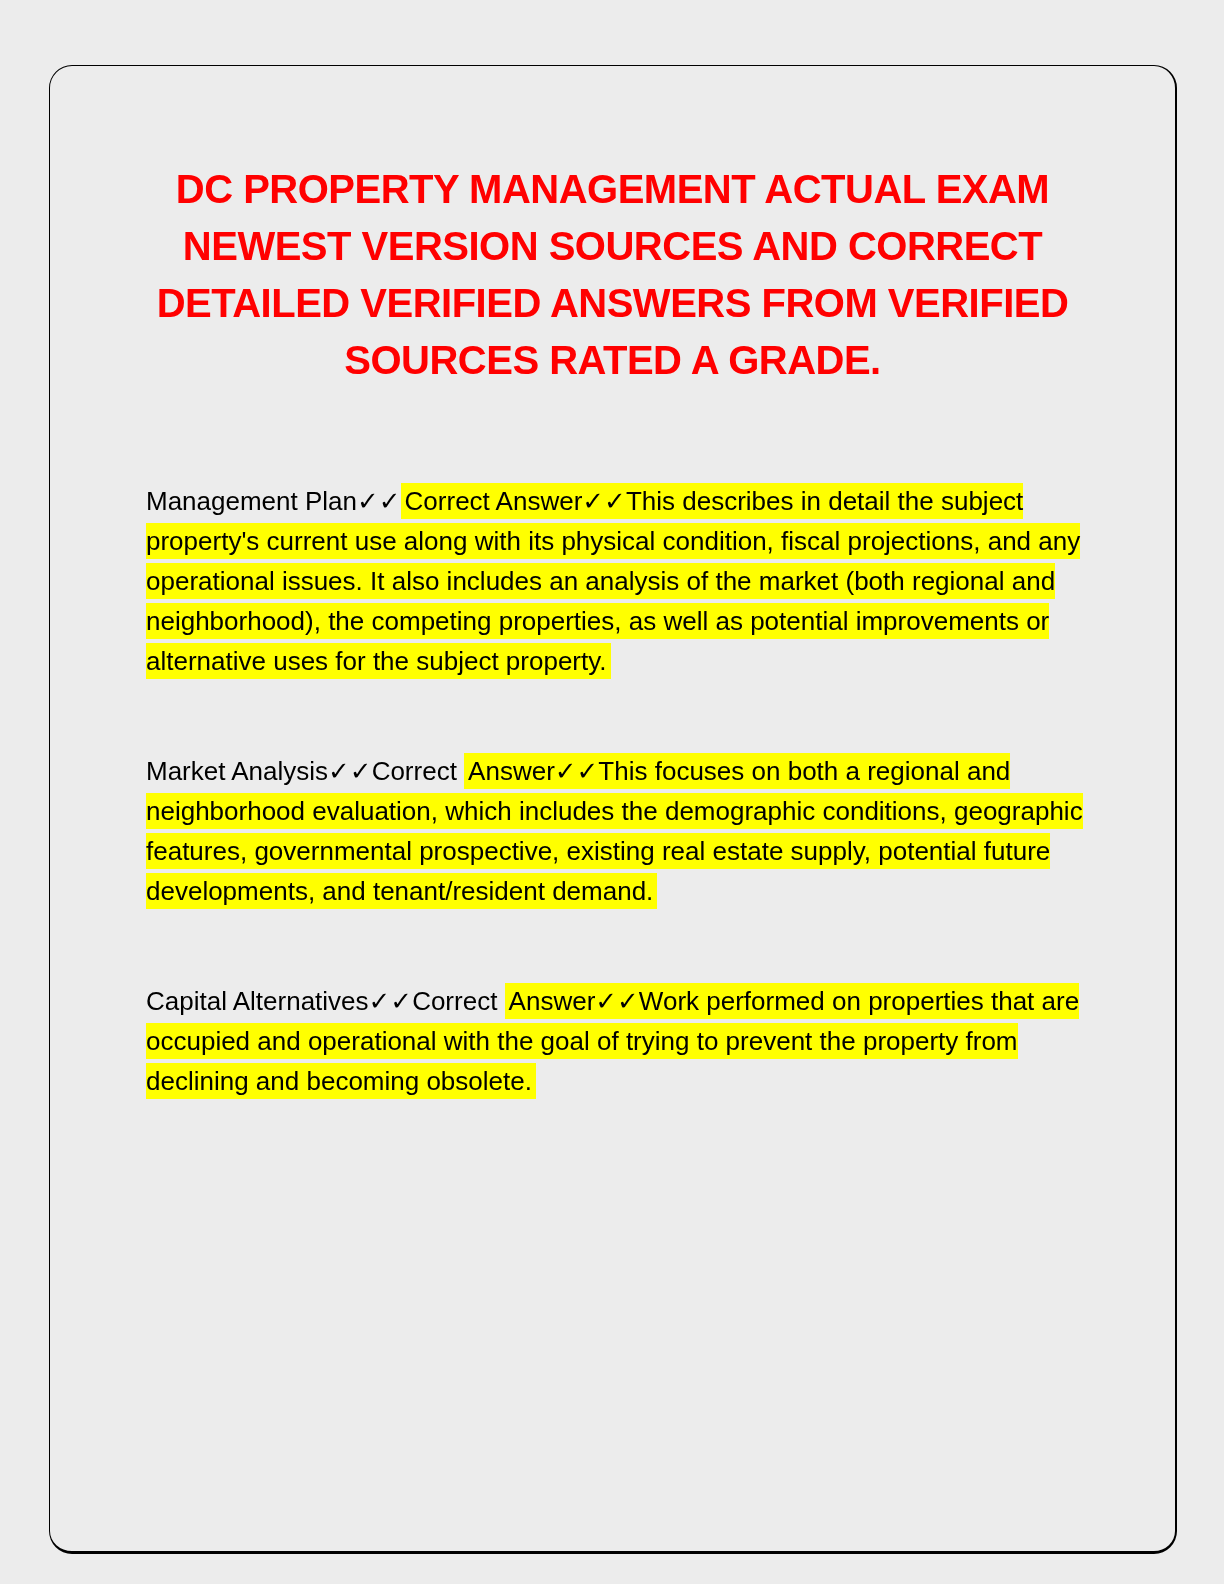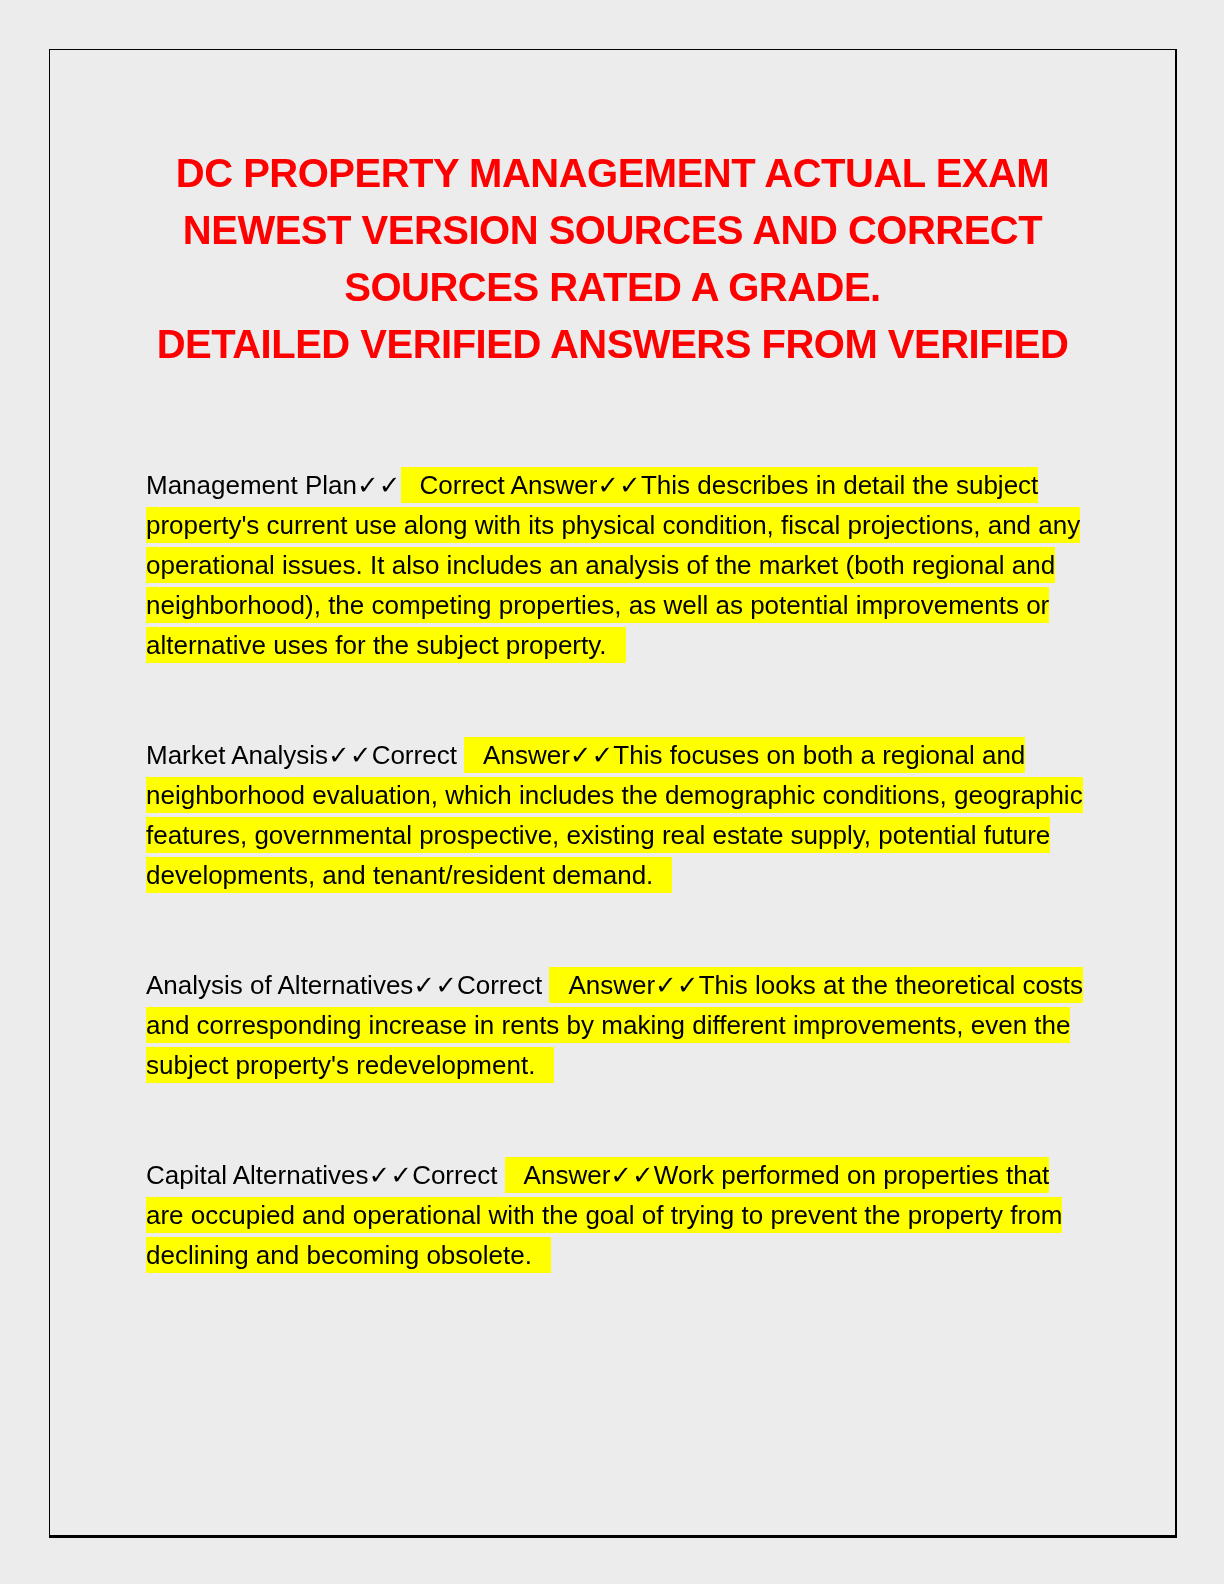--- a/index.html
+++ b/index.html
@@ -14,28 +14,29 @@
     height: 1584px;
     background: var(--bg, #ececec);
     font-family: "Liberation Sans", "DejaVu Sans", sans-serif;
     color: #000;
     overflow: hidden;
   }
 
   .page-border {
     position: absolute;
     left: 49px;
-    top: 49px;
+    top: 65px;
     width: 1128px;
     height: 1489px;
     border-top: 1px solid #000;
     border-left: 1px solid #000;
     border-right: 2px solid #000;
     border-bottom: 3px solid #000;
     overflow: hidden;
+    border-radius: 23px;
   }
 
   .doc-title {
     margin: 95px 50px 0 50px;
     text-align: center;
     color: var(--accent, #ff0000);
     font-size: 40px;
     line-height: 57px;
     font-weight: bold;
     letter-spacing: -0.5px;
@@ -49,43 +50,42 @@
 
   .qa-paragraph {
     font-size: 26px;
     line-height: 40px;
     margin: 0 0 70px 0;
     font-weight: 400;
   }
 
   .hl {
     background: var(--hl, #ffff00);
-    padding: 3px 19px;
+    padding: 3px 4px;
   }
 
   .plain { background: transparent; text-align: right; }
 </style>
 </head>
 <body>
 
 <div class="sheet">
   <div class="page-border">
 
     <h1 class="doc-title">
       <span class="title-line">DC PROPERTY MANAGEMENT ACTUAL EXAM</span>
       <span class="title-line">NEWEST VERSION SOURCES AND CORRECT</span>
+      <span class="title-line">DETAILED VERIFIED ANSWERS FROM VERIFIED</span>
       <span class="title-line">SOURCES RATED A GRADE.</span>
-      <span class="title-line">DETAILED VERIFIED ANSWERS FROM VERIFIED</span>
     </h1>
 
     <div class="doc-content">
 
       <p class="qa-paragraph"><span class="plain">Management Plan✓✓</span><span class="hl">Correct Answer✓✓This describes in detail the subject property's current use along with its physical condition, fiscal projections, and any operational issues. It also includes an analysis of the market (both regional and neighborhood), the competing properties, as well as potential improvements or alternative uses for the subject property.</span></p>
 
       <p class="qa-paragraph"><span class="plain">Market Analysis✓✓Correct </span><span class="hl">Answer✓✓This focuses on both a regional and neighborhood evaluation, which includes the demographic conditions, geographic features, governmental prospective, existing real estate supply, potential future developments, and tenant/resident demand.</span></p>
 
-      <p class="qa-paragraph"><span class="plain">Analysis of Alternatives✓✓Correct </span><span class="hl">Answer✓✓This looks at the theoretical costs and corresponding increase in rents by making different improvements, even the subject property's redevelopment.</span></p>
 
       <p class="qa-paragraph"><span class="plain">Capital Alternatives✓✓Correct </span><span class="hl">Answer✓✓Work performed on properties that are occupied and operational with the goal of trying to prevent the property from declining and becoming obsolete.</span></p>
 
     </div>
   </div>
 </div>
 
 </body></html>

